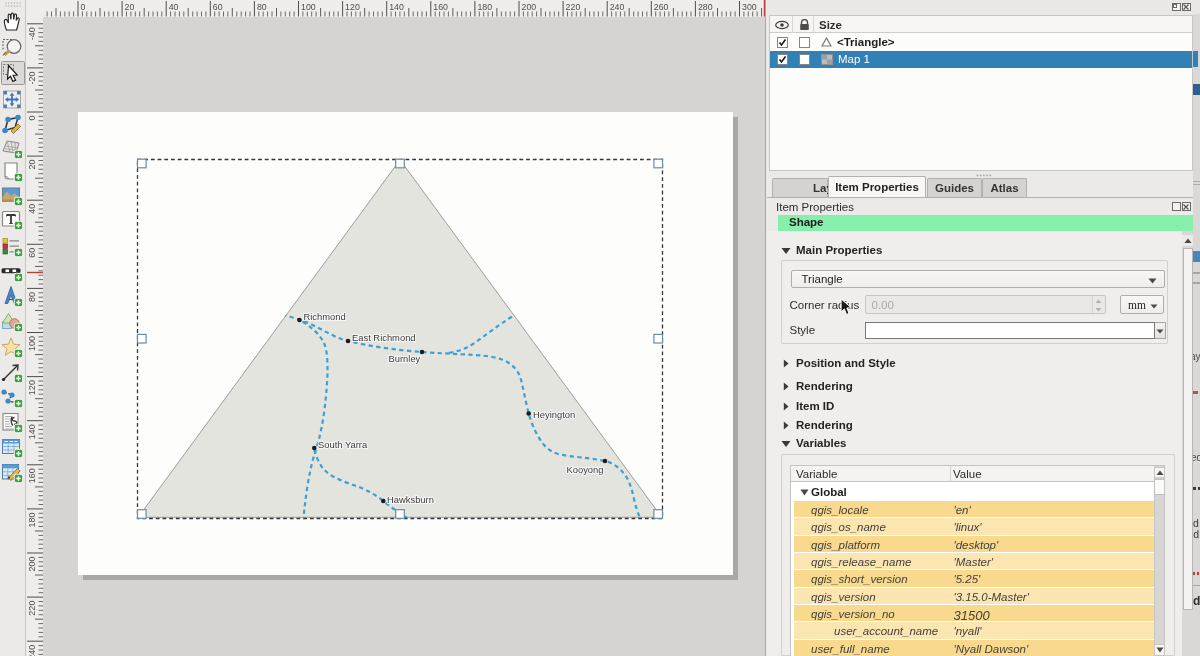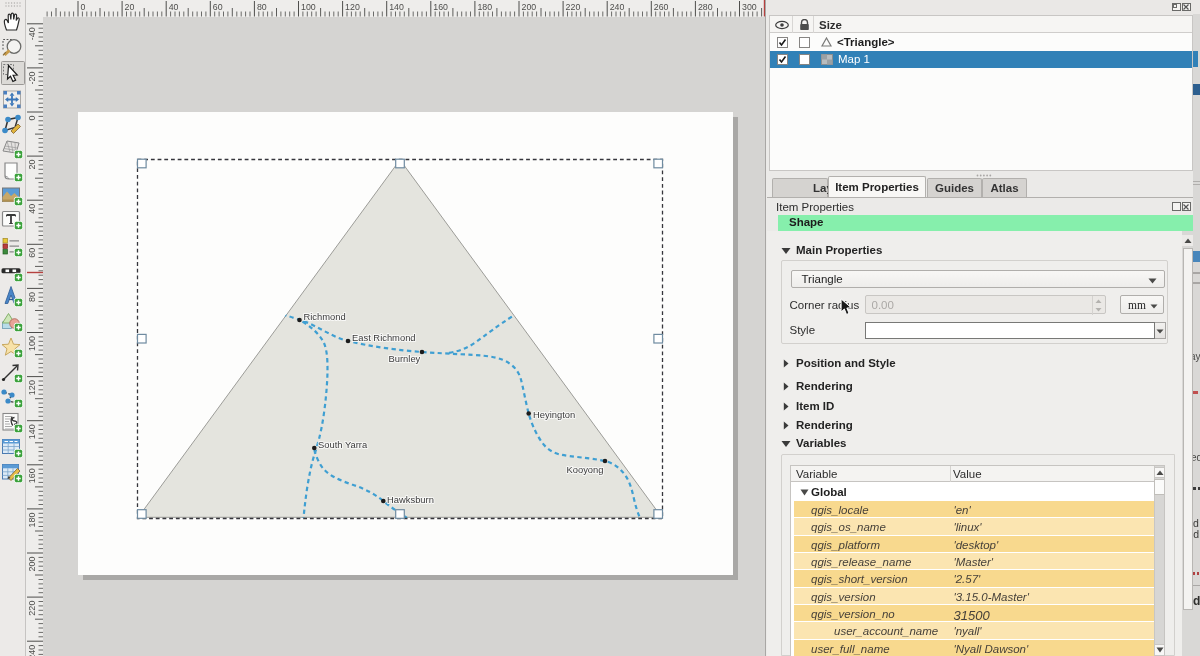--- a/index.html
+++ b/index.html
@@ -676,21 +676,21 @@
         <span class="abs" style="left:20px;top:55.0px;font-size:11.5px;font-style:italic;color:#46413a;">qgis_os_name</span>
         <span class="abs" style="left:162.5px;top:55.0px;font-size:11.5px;font-style:italic;color:#46413a;">'linux'</span>
         <div class="abs" style="left:2.5px;top:70.5px;width:360px;height:16px;background:#f8d98e;"></div>
         <span class="abs" style="left:20px;top:73.0px;font-size:11.5px;font-style:italic;color:#46413a;">qgis_platform</span>
         <span class="abs" style="left:162.5px;top:73.0px;font-size:11.5px;font-style:italic;color:#46413a;">'desktop'</span>
         <div class="abs" style="left:2.5px;top:87.5px;width:360px;height:16px;background:#fbe5b1;"></div>
         <span class="abs" style="left:20px;top:90.0px;font-size:11.5px;font-style:italic;color:#46413a;">qgis_release_name</span>
         <span class="abs" style="left:162.5px;top:90.0px;font-size:11.5px;font-style:italic;color:#46413a;text-align:center;">'Master'</span>
         <div class="abs" style="left:2.5px;top:104.5px;width:360px;height:17px;background:#f8d98e;"></div>
         <span class="abs" style="left:20px;top:107.0px;font-size:11.5px;font-style:italic;color:#46413a;">qgis_short_version</span>
-        <span class="abs" style="left:162.5px;top:107.0px;font-size:11.5px;font-style:italic;color:#46413a;">'2.57'</span>
+        <span class="abs" style="left:162.5px;top:107.0px;font-size:11.5px;font-style:italic;color:#46413a;">'5.25'</span>
         <div class="abs" style="left:2.5px;top:122.5px;width:360px;height:16px;background:#fbe5b1;"></div>
         <span class="abs" style="left:20px;top:125.0px;font-size:11.5px;font-style:italic;color:#46413a;">qgis_version</span>
         <span class="abs" style="left:162.5px;top:125.0px;font-size:11.5px;font-style:italic;color:#46413a;">'3.15.0-Master'</span>
         <div class="abs" style="left:2.5px;top:139.5px;width:360px;height:16px;background:#f8d98e;"></div>
         <span class="abs" style="left:20px;top:142.0px;font-size:11.5px;font-style:italic;color:#46413a;">qgis_version_no</span>
         <span class="abs" style="left:162.5px;top:142.0px;font-size:13px;font-style:italic;color:#46413a;text-align:center;">31500</span>
         <div class="abs" style="left:2.5px;top:156.5px;width:360px;height:17px;background:#fbe5b1;"></div>
         <span class="abs" style="left:20px;top:159.0px;font-size:11.5px;font-style:italic;color:#46413a;margin-left:23px;">user_account_name</span>
         <span class="abs" style="left:162.5px;top:159.0px;font-size:11.5px;font-style:italic;color:#46413a;">'nyall'</span>
         <div class="abs" style="left:2.5px;top:174.5px;width:360px;height:17px;background:#f8d98e;"></div>

